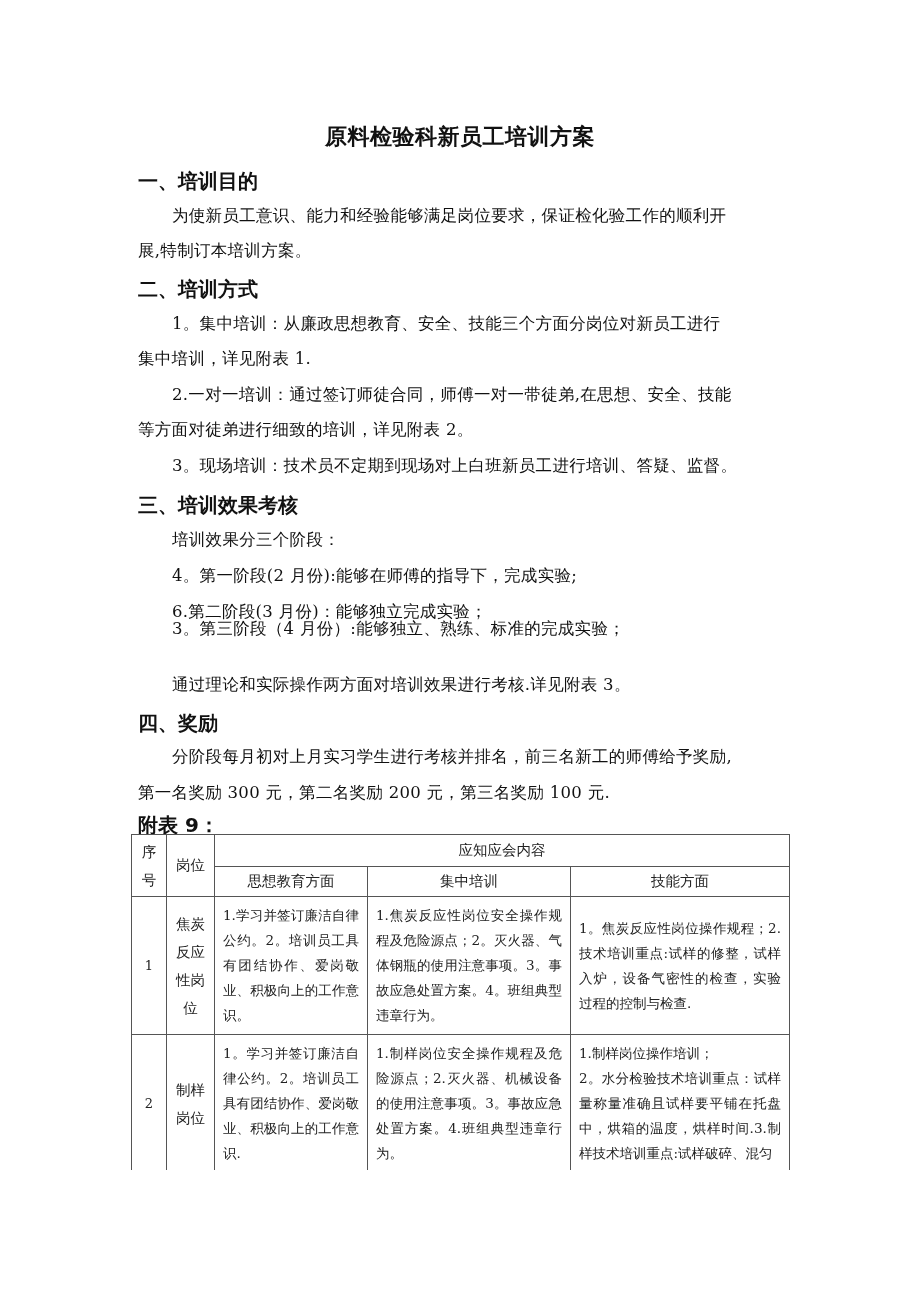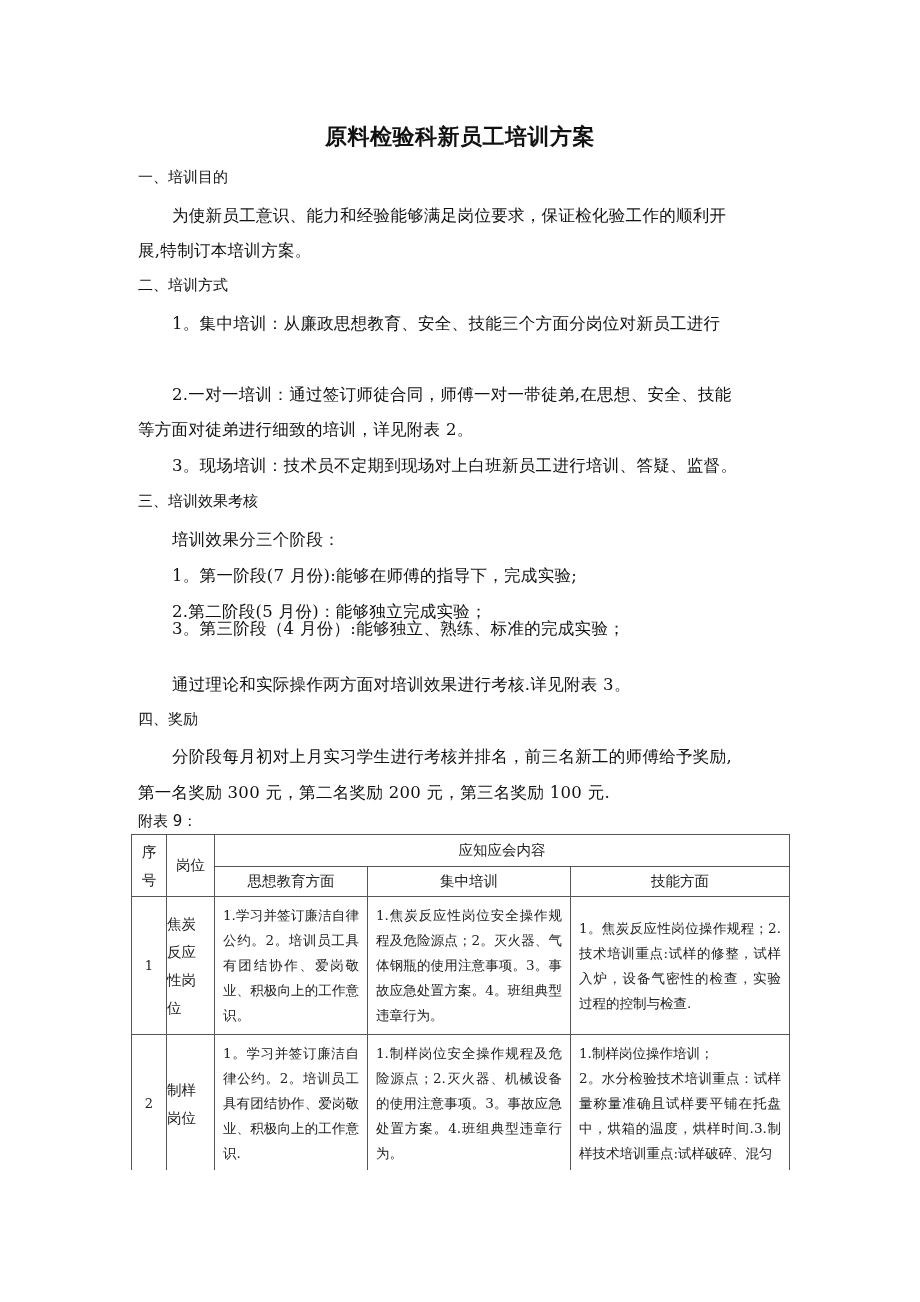--- a/index.html
+++ b/index.html
@@ -28,22 +28,22 @@
     text-align: center;
     font-family: Liberation Mono, monospace;
     font-weight: bold;
     font-size: 22px;
     letter-spacing: 0.5px;
   }
   .h {
     position: absolute;
     left: 138px;
     font-family: "DejaVu Sans", "Liberation Sans", sans-serif;
-    font-weight: normal;
-    font-size: 15px;
+    font-weight: bold;
+    font-size: 20px;
   }
   .p {
     position: absolute;
     left: 138px;
     width: 650px;
     font-size: 16.5px;
     white-space: nowrap;
     letter-spacing: 0.3px;
   }
   .indent { left: 172px; width: 620px; }
@@ -80,21 +80,21 @@
     font-size: 14.5px;
     color: #222;
   }
   .cell-text {
     padding: 6px 8px;
     line-height: 25px;
     text-align: justify;
   }
   .center { text-align: center; vertical-align: middle; }
   .pos {
-    text-align: left;
+    text-align: center;
     vertical-align: middle;
     line-height: 28px;
     font-size: 14.5px;
   }
   .seq {
     font-size: 13px;
   }
   .cut-row td { height: 135px; vertical-align: middle; }
   .row1 td { height: 136px; }
   .table-clip {
@@ -114,28 +114,29 @@
 
 
   <div class="title">原料检验科新员工培训方案</div>
 
   <div class="h" style="top:168px">一、培训目的</div>
   <div class="p" style="top:240px">展,特制订本培训方案。</div>
   <div class="p indent" style="top:205px">为使新员工意识、能力和经验能够满足岗位要求，保证检化验工作的顺利开</div>
 
   <div class="h" style="top:276px">二、培训方式</div>
   <div class="p indent" style="top:313px">1。集中培训：从廉政思想教育、安全、技能三个方面分岗位对新员工进行</div>
+  <div class="p" style="top:348px">集中培训，详见附表 1.</div>
   <div class="p indent" style="top:384px">2.一对一培训：通过签订师徒合同，师傅一对一带徒弟,在思想、安全、技能</div>
   <div class="p" style="top:419px">等方面对徒弟进行细致的培训，详见附表 2。</div>
   <div class="p indent" style="top:455px">3。现场培训：技术员不定期到现场对上白班新员工进行培训、答疑、监督。</div>
 
   <div class="h" style="top:492px">三、培训效果考核</div>
   <div class="p indent" style="top:529px">培训效果分三个阶段：</div>
-  <div class="p indent" style="top:565px">1。第一阶段(7 月份):能够在师傅的指导下，完成实验;</div>
-  <div class="p indent" style="top:601px">2.第二阶段(5 月份)：能够独立完成实验；</div>
+  <div class="p indent" style="top:565px">4。第一阶段(2 月份):能够在师傅的指导下，完成实验;</div>
+  <div class="p indent" style="top:601px">6.第二阶段(3 月份)：能够独立完成实验；</div>
   <div class="p indent" style="top:618px">3。第三阶段（4 月份）:能够独立、熟练、标准的完成实验；</div>
   <div class="p indent" style="top:674px">通过理论和实际操作两方面对培训效果进行考核.详见附表 3。</div>
 
   <div class="h" style="top:710px">四、奖励</div>
   <div class="p indent" style="top:746px">分阶段每月初对上月实习学生进行考核并排名，前三名新工的师傅给予奖励,</div>
   <div class="p" style="top:782px">第一名奖励 300 元，第二名奖励 200 元，第三名奖励 100 元.</div>
 
   <div class="h" style="top:812px">附表 9：</div>
 
   <div class="table-clip">

